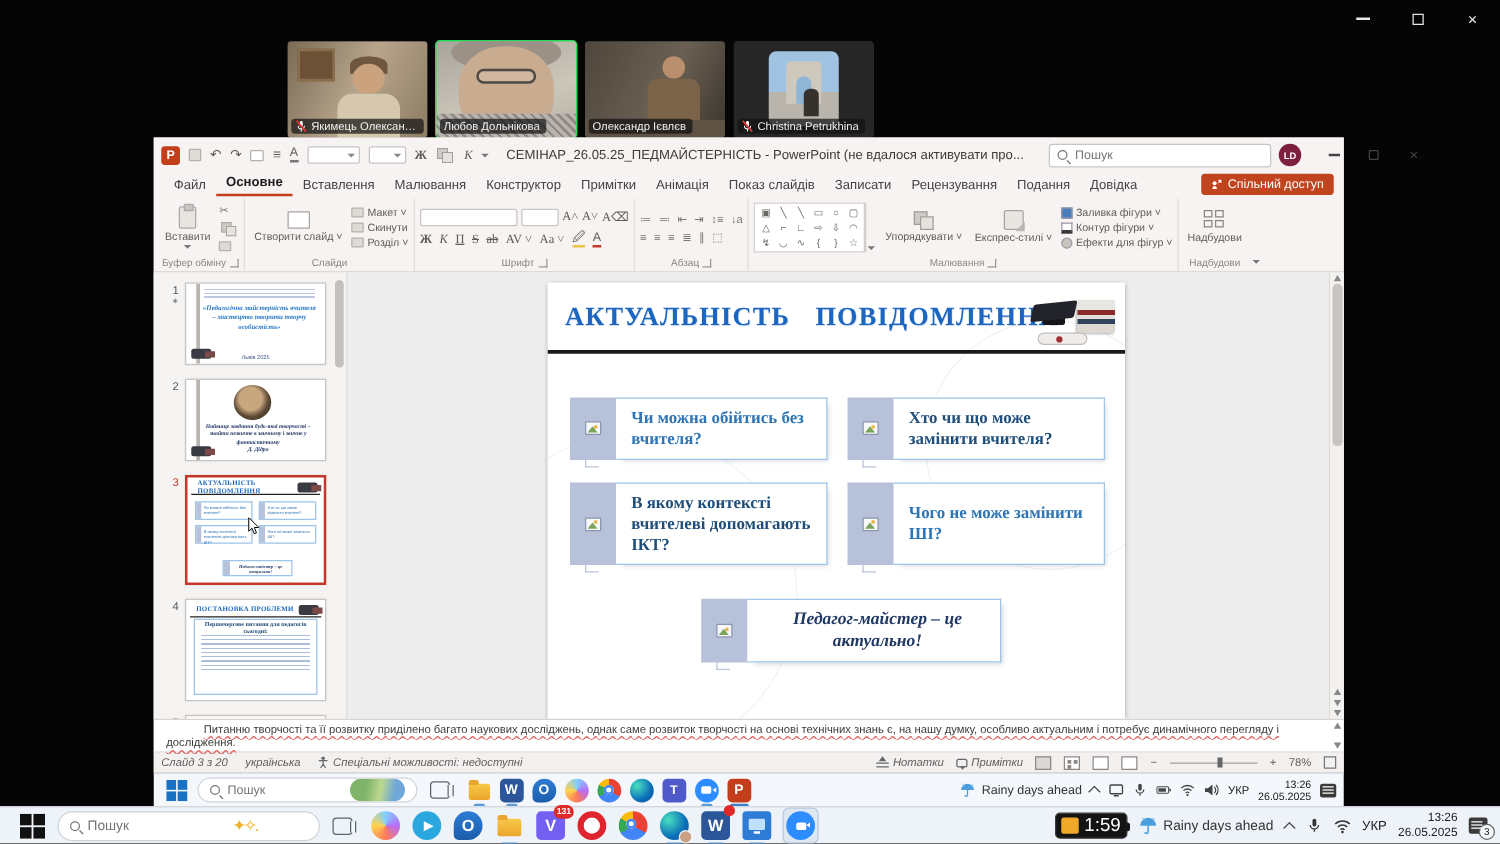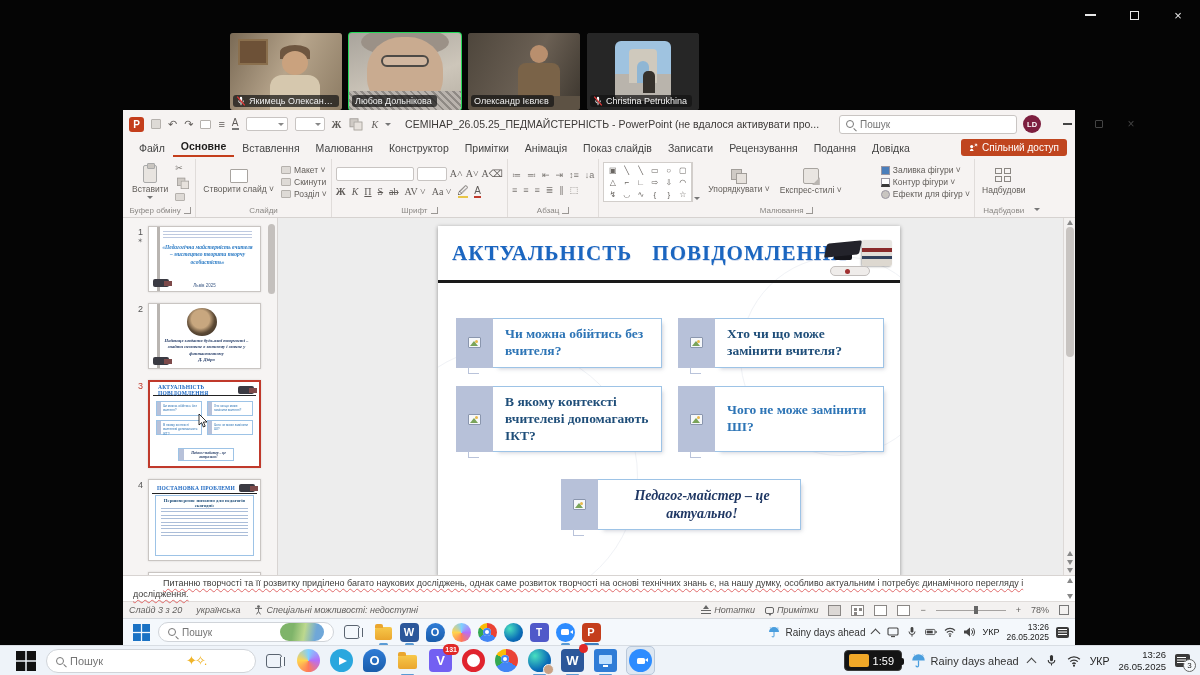--- a/index.html
+++ b/index.html
@@ -111,21 +111,21 @@
   .pen-a { font-size:10px; color:#5f5b58; border-bottom:2.5px solid #e8c547; line-height:1; }
   .para-glyph { font-size:9px; color:#7a7672; }
   .shape-gallery { display:grid; grid-template-columns:repeat(6,13px); grid-auto-rows:12px; border:1px solid #d2cecb; background:#fff; padding:1px 2px; column-gap:1px; align-items:center; justify-items:center; color:#6a6662; font-size:8px; }
   .gal-caret { width:9px; border-left:1px solid #d2cecb; display:flex; align-items:flex-end; justify-content:center; padding-bottom:2px; }
   .twosq { width:16px; height:14px; position:relative; }
   .twosq::before { content:""; position:absolute; left:0; top:0; width:9px; height:9px; background:#cfcac5; border:1px solid #a29e9a; }
   .twosq::after { content:""; position:absolute; left:5px; top:4px; width:9px; height:9px; background:#e7e2dd; border:1px solid #a29e9a; }
   .stylebox { width:16px; height:16px; background:#e9e5e1; border:1px solid #a8a4a0; border-radius:2px; position:relative; }
   .stylebox::after { content:""; position:absolute; right:-2px; bottom:-2px; width:8px; height:8px; background:#b9b5b1; clip-path:polygon(100% 0,0 100%,100% 100%); }
   .fill-list { display:flex; flex-direction:column; gap:2px; font-size:8.5px; color:#605c58; }
-  .fill-item { display:flex; align-items:center; gap:3px; white-space:nowrap;margin-left:32px; }
+  .fill-item { display:flex; align-items:center; gap:3px; white-space:nowrap; }
   .swatch { width:9px; height:9px; border:1px solid #9a96a2; }
   .sw-fill { background:#4a7ebb; } .sw-line { background:#fff; border-bottom:3px solid #3a3a3a; } .sw-fx { background:#c9c5c1; border-radius:50%; }
   .edit-list { display:flex; flex-direction:column; gap:2.5px; font-size:8.5px; color:#605c58; }
   .addins-icon { width:18px; height:16px; display:grid; grid-template-columns:7px 7px; grid-template-rows:6px 6px; gap:2px; }
   .addins-icon div { border:1.2px solid #8a8682; }
   .ribbon-collapse { display:flex; align-items:flex-end; padding:0 6px 6px 2px; color:#777; }
 
   
   .workspace { flex:1; display:flex; min-height:0; background:#ededed; }
   .thumb-panel { width:155px; background:#f6f4f3; border-right:1px solid #d8d4d2; position:relative; overflow:hidden; padding-top:8px; }
@@ -269,21 +269,21 @@
   .monitor-ico { background:#2f7cd6; border-radius:3px; }
   .mon-screen { width:13px; height:9px; background:#bfe0ff; border-radius:1px; margin-top:-3px; }
   .mon-screen::after { content:""; display:block; width:5px; height:2px; background:#fff; margin:10px auto 0; }
   .zoom-active-wrap { background:#dde7f2; border:1px solid #b9c8da; border-radius:5px; padding:2px; margin:0 4px; position:relative; }
   .zoom-active-wrap::after { content:""; position:absolute; bottom:-3px; left:4px; right:4px; height:2.5px; border-radius:2px; background:#3c7fc0; }
   .out-tray { margin-left:auto; display:flex; align-items:center; gap:9px; }
   .battery-widget { width:58px; height:21px; background:#141414; border:1px solid #3a3a3a; border-radius:4px;
     display:flex; align-items:center; gap:4px; padding:0 4px; position:relative; }
   .battery-widget::after { content:""; position:absolute; right:-3px; top:7px; width:2.5px; height:7px; background:#141414; border-radius:0 2px 2px 0; }
   .batt-fill { width:20px; height:13px; background:#f0a828; border-radius:2px; }
-  .batt-label { color:#fff; font-size:11px; }
+  .batt-label { color:#fff; font-size:15px; }
   .out-weather { font-size:11px; }
   .out-clock { font-size:9.5px; }
   .notif-out { position:relative; }
   .notif-badge { position:absolute; right:-6px; bottom:-5px; width:13px; height:13px; border-radius:50%; background:#f5f8fb;
     border:1px solid #666; font-size:8px; color:#222; display:flex; align-items:center; justify-content:center; }
 </style>
 </head>
 <body>
 
 <div class="screen">

